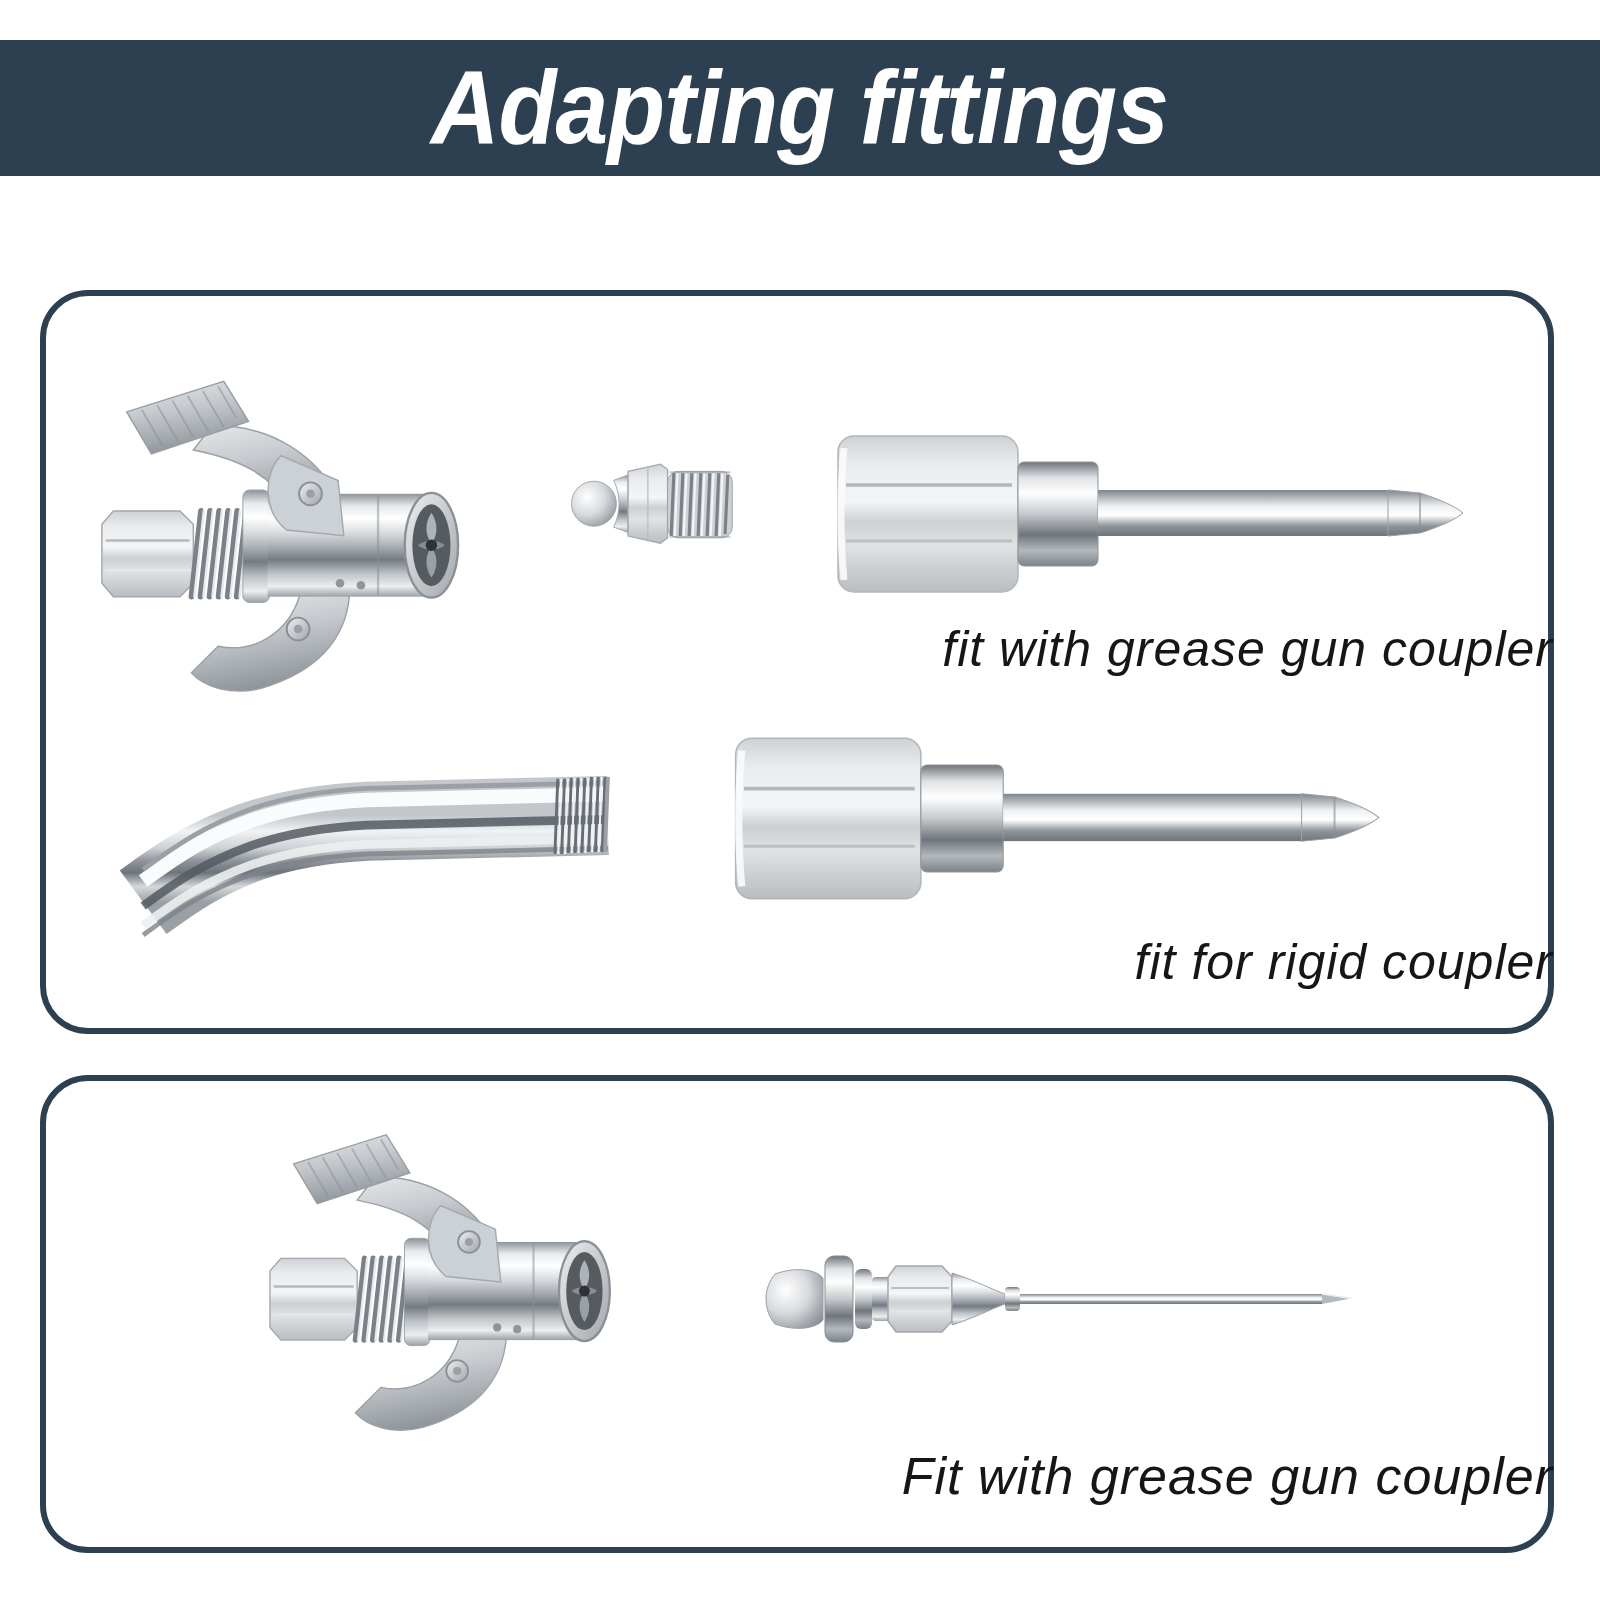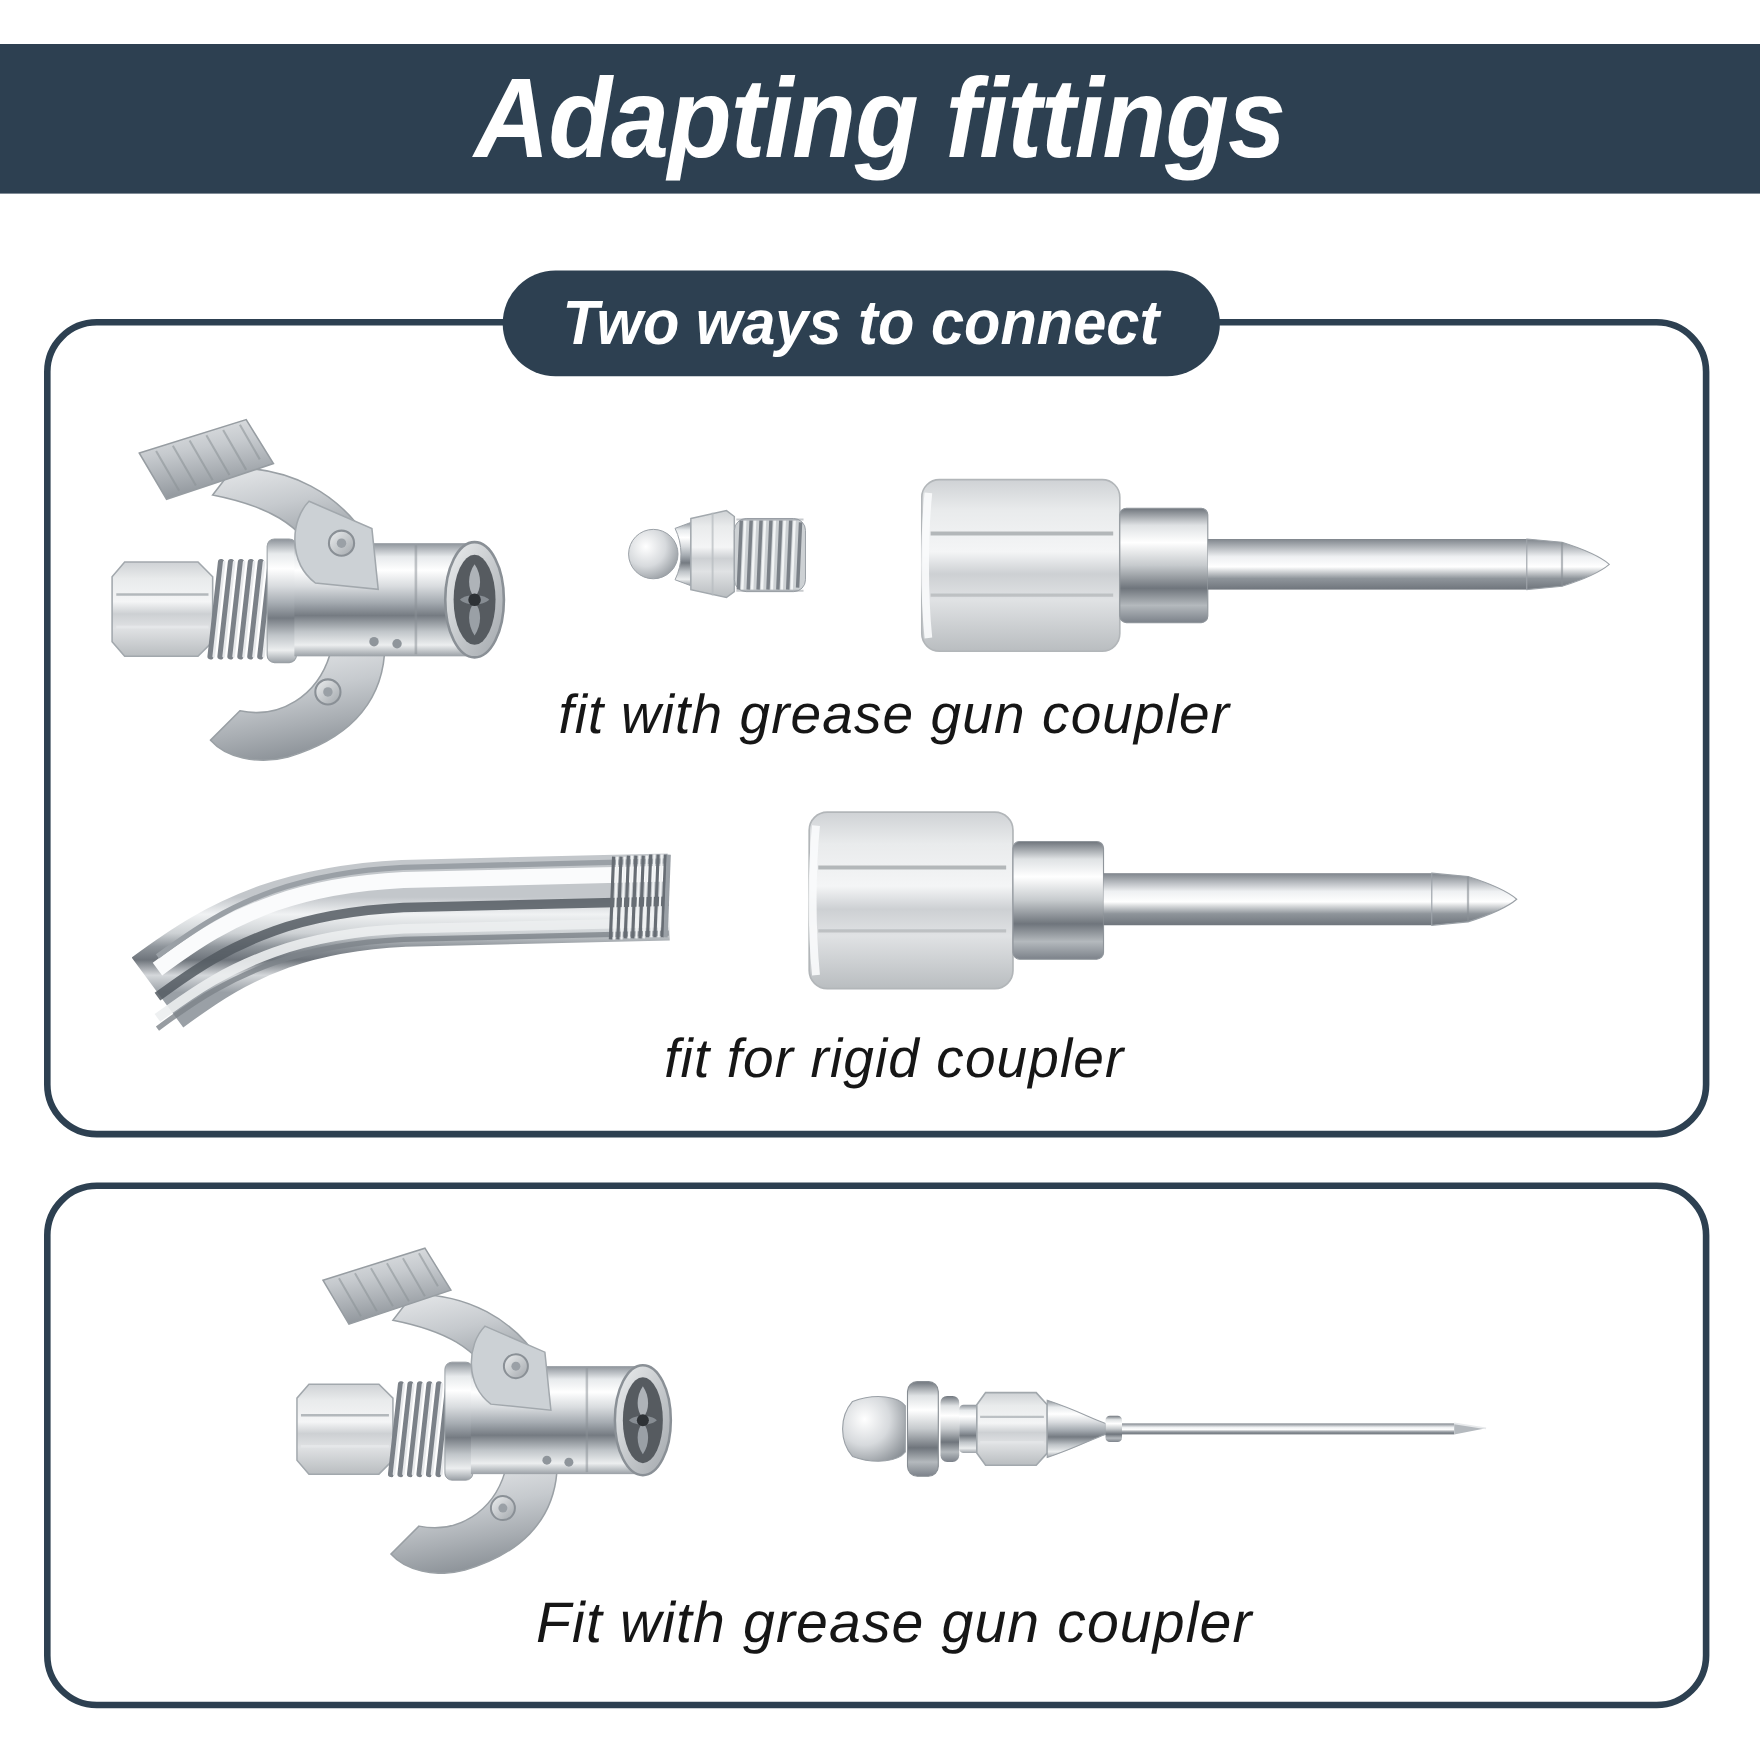--- a/index.html
+++ b/index.html
@@ -37,21 +37,21 @@
   .fig{position:absolute;z-index:2;}
   .fig-coupler-1{left:100px;top:368px;}
   .fig-zerk{left:565px;top:448px;}
   .fig-adapter-1{left:830px;top:428px;}
   .fig-tube{left:120px;top:742px;}
   .fig-adapter-2{left:727px;top:730px;}
   .fig-coupler-2{left:268px;top:1122px;}
   .fig-needletip{left:755px;top:1242px;}
   
   .caption{
-    position:absolute;left:60px;width:1506px;text-align:center;z-index:3;
+    position:absolute;left:47px;width:1506px;text-align:right;z-index:3;
     font-style:italic;font-weight:400;color:#161616;letter-spacing:1px;white-space:nowrap;
   }
   .caption-1{top:620px;font-size:50px;}
   .caption-2{top:933px;font-size:50px;}
   .caption-3{top:1446px;font-size:52px;}
 </style>
 </head>
 <body>
 
 <div class="page">
@@ -118,23 +118,20 @@
           <stop offset=".82" stop-color="#d5d8db"></stop>
         <stop offset="1" stop-color="#9aa0a6"></stop>
       </linearGradient>
     </defs>
   </svg>
 
   <div class="banner">
     <span class="title">Adapting fittings</span>
   </div>
 
-  <div class="badge">
-    <span class="badge-text">Two ways to connect</span>
-  </div>
 
   <div class="panel panel-1"></div>
 
   <svg class="fig fig-coupler-1" width="400" height="324" viewBox="0 0 420 340" role="img">
     <path d="M118 60 C172 60 218 84 246 128 L204 154 C182 112 148 96 98 86 Z" fill="url(#clawGrad)" stroke="#9aa0a5" stroke-width="1.5"></path>
     <polygon points="28,46 130,14 156,56 54,90" fill="url(#clawGrad)" stroke="#979da2" stroke-width="1.5"></polygon>
     <path d="M44 44 L66 82 M60 39 L82 77 M76 34 L98 72 M92 29 L114 67 M108 24 L130 62 M124 19 L143 52" stroke="#8b9196" stroke-width="2" opacity=".55" fill="none"></path>
     <path d="M262 238 C258 288 224 320 170 336 C140 344 110 336 96 320 L124 292 C162 300 198 278 210 238 Z" fill="url(#clawGrad)" stroke="#9aa0a5" stroke-width="1.5"></path>
     <polygon points="14,150 84,150 98,164 98,226 84,240 14,240 2,226 2,164" fill="url(#hexSoft)" stroke="#a2a8ad" stroke-width="1.5"></polygon>
     <path d="M6 181 L94 181" stroke="#9aa0a5" stroke-width="2.5" opacity=".7"></path>

